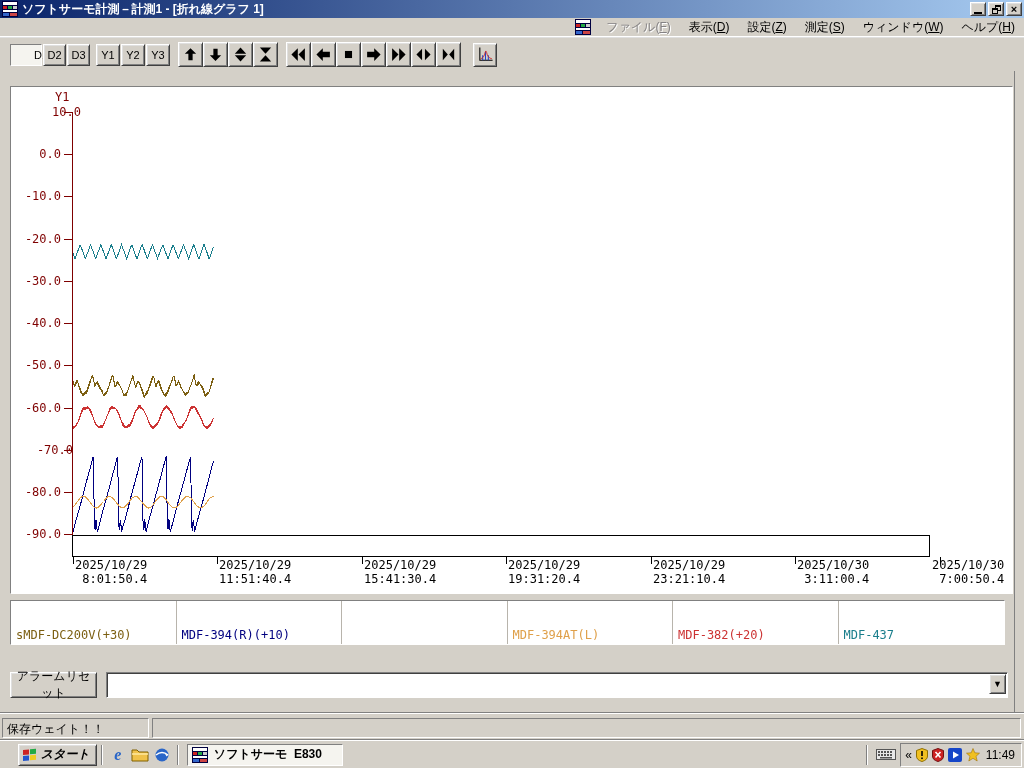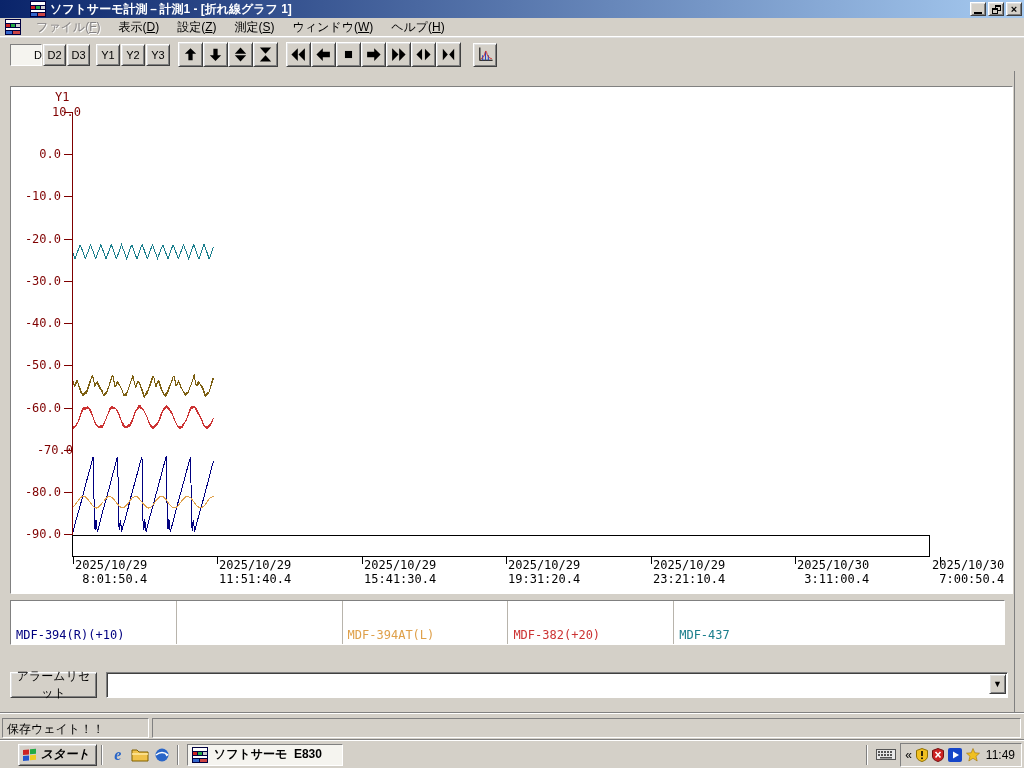--- a/index.html
+++ b/index.html
@@ -10,34 +10,34 @@
   
   .raised  { border:1px solid; border-color:#ffffff #404040 #404040 #ffffff;
              box-shadow: inset 1px 1px 0 #dfdfdf, inset -1px -1px 0 #808080; background:#d4d0c8; }
   .sunken  { border:1px solid; border-color:#808080 #ffffff #ffffff #808080; }
   .sunkend { border:1px solid; border-color:#808080 #ffffff #ffffff #808080;
              box-shadow: inset 1px 1px 0 #404040; background:#ffffff; }
   .pressed { border:1px solid; border-color:#808080 #ffffff #ffffff #808080; background:#f5f4ef; }
 
   
   #titlebar { position:absolute; left:0; top:0; width:1024px; height:18px;
-              background:linear-gradient(to right,#0a246a,#a6caf0); display:flex; align-items:center;padding-left:28px; }
+              background:linear-gradient(to right,#0a246a,#a6caf0); display:flex; align-items:center; }
   #titlebar .ticon16 { margin-left:2px; }
   #titlebar .title { color:#fff; font-size:12px; font-weight:bold; margin-left:4px; white-space:pre; }
   .winbtns { position:absolute; right:2px; top:2px; display:flex; gap:2px; }
   .wbtn { width:16px; height:14px; display:flex; align-items:center; justify-content:center;
           font-size:11px; font-weight:bold; color:#000; line-height:1; }
   .glyph-min { display:block; width:8px; height:2px; background:#000; margin-top:8px; }
   .glyph-restore { display:block; width:9px; height:9px; position:relative; }
   .glyph-restore .r1 { position:absolute; right:0; top:0; width:6px; height:6px; border:1px solid #000; border-top-width:2px; background:transparent; }
   .glyph-restore .r2 { position:absolute; left:0; bottom:0; width:6px; height:6px; border:1px solid #000; border-top-width:2px; background:#d4d0c8; }
 
   
   #menubar { position:absolute; left:0; top:18px; width:1024px; height:19px; background:#d4d0c8;
-             display:flex; align-items:center; border-bottom:1px solid #ffffff; }
+             display:flex; align-items:center; border-bottom:1px solid #ffffff;justify-content:flex-end; }
   #menubar .ticon16 { margin-left:5px; margin-right:6px; }
   .menu-item { font-size:12px; padding:2px 9px; color:#000; white-space:pre; }
   .menu-item u { text-decoration:underline; }
   .menu-item.disabled { color:#848284; text-shadow:1px 1px 0 #ffffff; }
 
   
   #toolbar { position:absolute; left:0; top:37px; width:1024px; height:34px; background:#d4d0c8;
              border-top:1px solid #dfdfdf; display:flex; align-items:center; }
   button { border:0; background:none; font:inherit; padding:0; }
   .tbtn { height:22px; width:23px; font-size:11px; color:#000; display:flex; align-items:center; justify-content:center; }
@@ -291,20 +291,25 @@
     <div class="xlabel" style="left:64px;"><div>2025/10/29</div><div> 8:01:50.4</div></div>
     <div class="xlabel" style="left:208px;"><div>2025/10/29</div><div>11:51:40.4</div></div>
     <div class="xlabel" style="left:353px;"><div>2025/10/29</div><div>15:41:30.4</div></div>
     <div class="xlabel" style="left:497px;"><div>2025/10/29</div><div>19:31:20.4</div></div>
     <div class="xlabel" style="left:642px;"><div>2025/10/29</div><div>23:21:10.4</div></div>
     <div class="xlabel" style="left:786px;"><div>2025/10/30</div><div> 3:11:00.4</div></div>
     <div class="xlabel" style="left:921px;"><div>2025/10/30</div><div> 7:00:50.4</div></div>
   </div>
 
   <div id="legend">
+    <div class="leg-cell" style="color: rgb(124, 95, 18);">
+      <div>sMDF-DC200V(+30)</div>
+      
+      
+    </div>
     <div class="leg-cell" style="color: rgb(0, 0, 128);">
       <div>MDF-394(R)(+10)</div>
       
       
     </div>
     <div class="leg-cell" style="color: rgb(0, 127, 64);">
       <div></div>
       
       
     </div>

